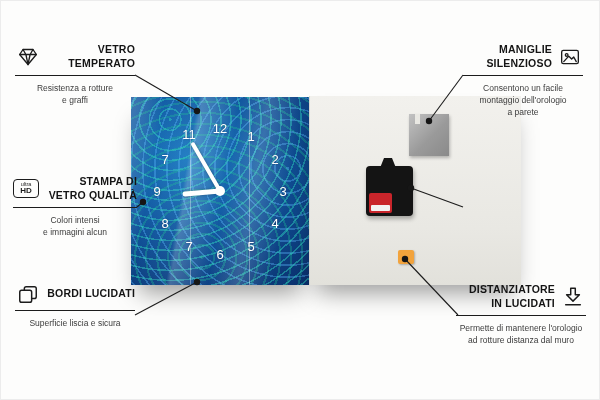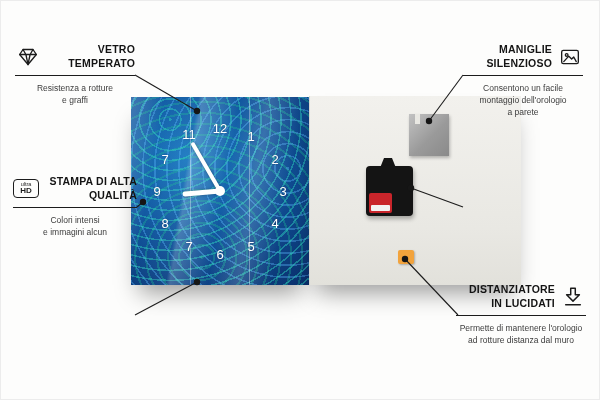--- a/index.html
+++ b/index.html
@@ -141,26 +141,38 @@
   </div>
 
   <div class="feature" id="f-l2">
     <div class="f-head">
       <span class="f-icon">
         <span class="uhd">
           <i>ultra</i>
           <b>HD</b>
         </span>
       </span>
-      <div class="f-title">STAMPA DI ALTA QUALITÀ</div>
+      <div class="f-title">STAMPA DI VETRO QUALITÀ</div>
     </div>
     <div class="f-desc">Colori intensi
 e immagini alcun</div>
   </div>
 
+  <div class="feature" id="f-l3">
+    <div class="f-head">
+      <span class="f-icon">
+        <svg width="22" height="22" viewBox="0 0 24 24">
+          <rect x="3" y="8" width="13" height="13" rx="2"></rect>
+          <path d="M8 8 V6 a2 2 0 0 1 2 -2 h9 a2 2 0 0 1 2 2 v9 a2 2 0 0 1 -2 2 h-3"></path>
+        </svg>
+      </span>
+      <div class="f-title">BORDI LUCIDATI</div>
+    </div>
+    <div class="f-desc">Superficie liscia e sicura</div>
+  </div>
 
   <div class="feature" id="f-r1">
     <div class="f-head">
       <div class="f-title">MANIGLIE SILENZIOSO</div>
       <span class="f-icon">
         <svg width="22" height="20" viewBox="0 0 24 24">
           <rect x="2" y="4" width="20" height="16" rx="2"></rect>
           <circle cx="8" cy="9.5" r="1.6"></circle>
           <path d="M4.5 17.5 L10.5 11 L14 14.5 L16.5 12 L19.5 17.5"></path>
         </svg>

